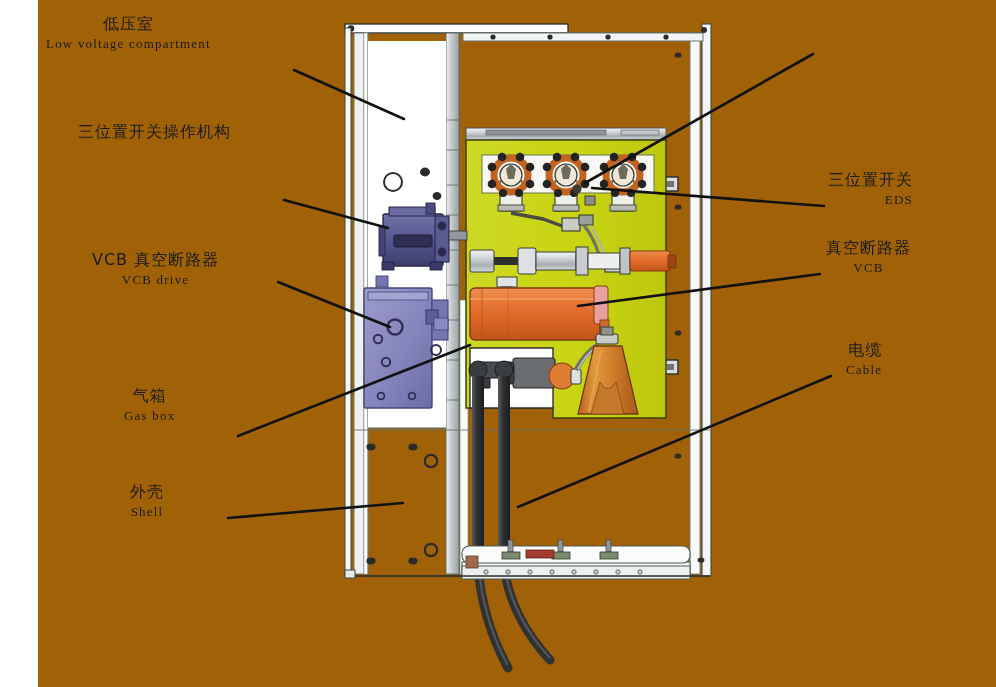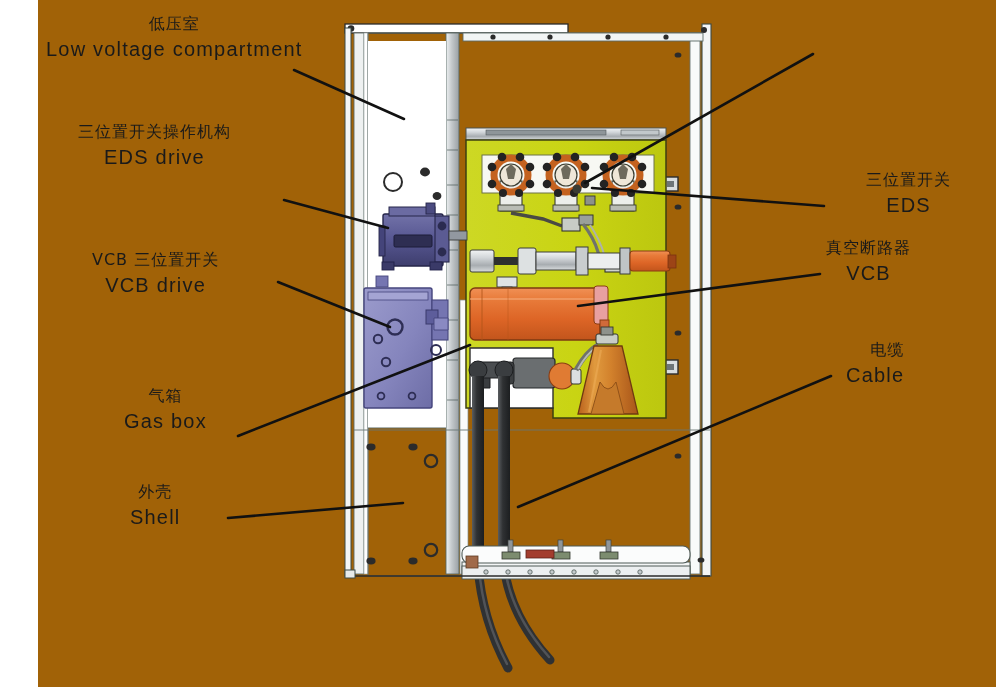--- a/index.html
+++ b/index.html
@@ -26,23 +26,23 @@
     line-height: 1.45;
     white-space: nowrap;
     user-select: none;
   }
   .callout .cn {
     font-size: 16px;
     letter-spacing: 1px;
     font-family: "DejaVu Sans", "Liberation Sans", sans-serif;
   }
   .callout .en {
-    font-size: 20px;
+    font-size: 13px;
     letter-spacing: 1.2px;
-    font-family: Liberation Sans, sans-serif;
+    font-family: Liberation Serif, serif;
   }
   
   #art {
     position: absolute;
     left: 0; top: 0;
     width: 996px;
     height: 687px;
   }
 </style>
 </head>
@@ -382,40 +382,39 @@
     </g>
   </svg>
 
   <div class="callout" style="left:8px; top:12px;">
     <div class="cn">低压室</div>
     <div class="en">Low voltage  compartment</div>
   </div>
 
   <div class="callout" style="left:40px; top:120px;">
     <div class="cn">三位置开关操作机构</div>
-    <div class="en">EDS drive</div>
   </div>
 
   <div class="callout" style="left:54px; top:248px;">
-    <div class="cn">VCB 三位置开关</div>
+    <div class="cn">VCB 真空断路器</div>
     <div class="en">VCB drive</div>
   </div>
 
   <div class="callout" style="left:86px; top:384px;">
     <div class="cn">气箱</div>
     <div class="en">Gas box</div>
   </div>
 
   <div class="callout" style="left:92px; top:480px;">
     <div class="cn">外壳</div>
     <div class="en">Shell</div>
   </div>
 
 
-  <div class="callout" style="left:828px; top:168px;">
+  <div class="callout" style="left:790px; top:168px;text-align:right;">
     <div class="cn">三位置开关</div>
     <div class="en">EDS</div>
   </div>
 
   <div class="callout" style="left:788px; top:236px;">
     <div class="cn">真空断路器</div>
     <div class="en">VCB</div>
   </div>
 
   <div class="callout" style="left:808px; top:338px;text-align:right;">

